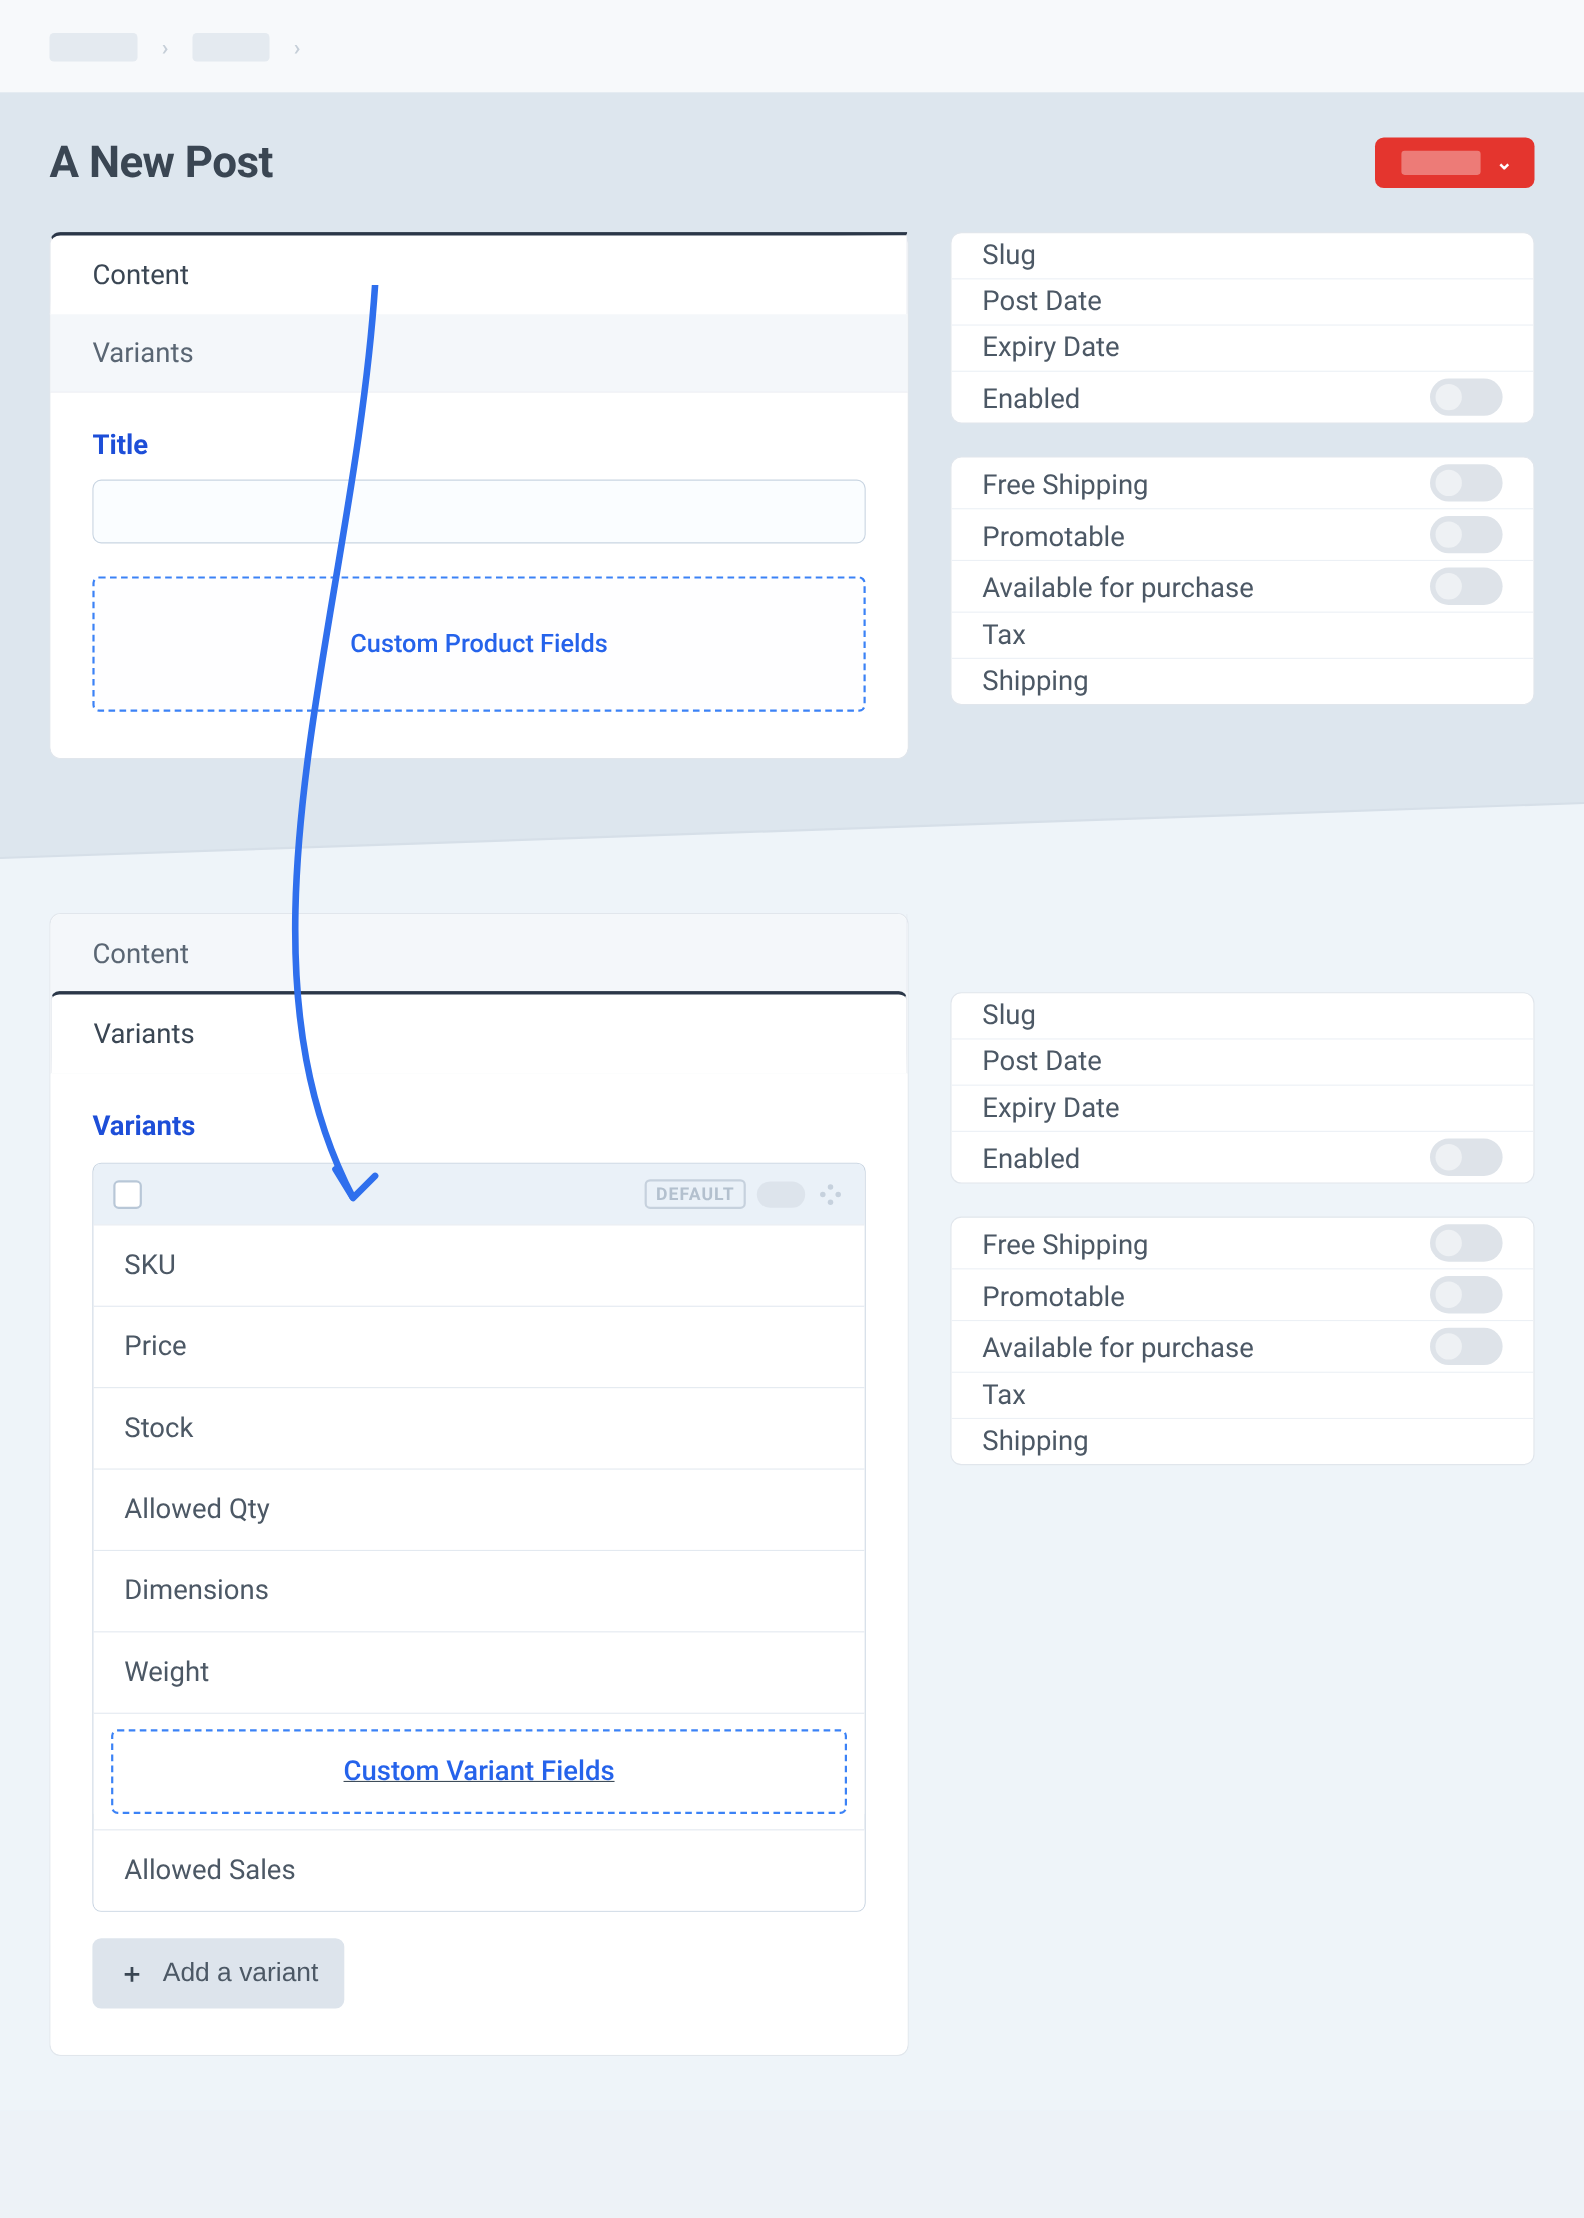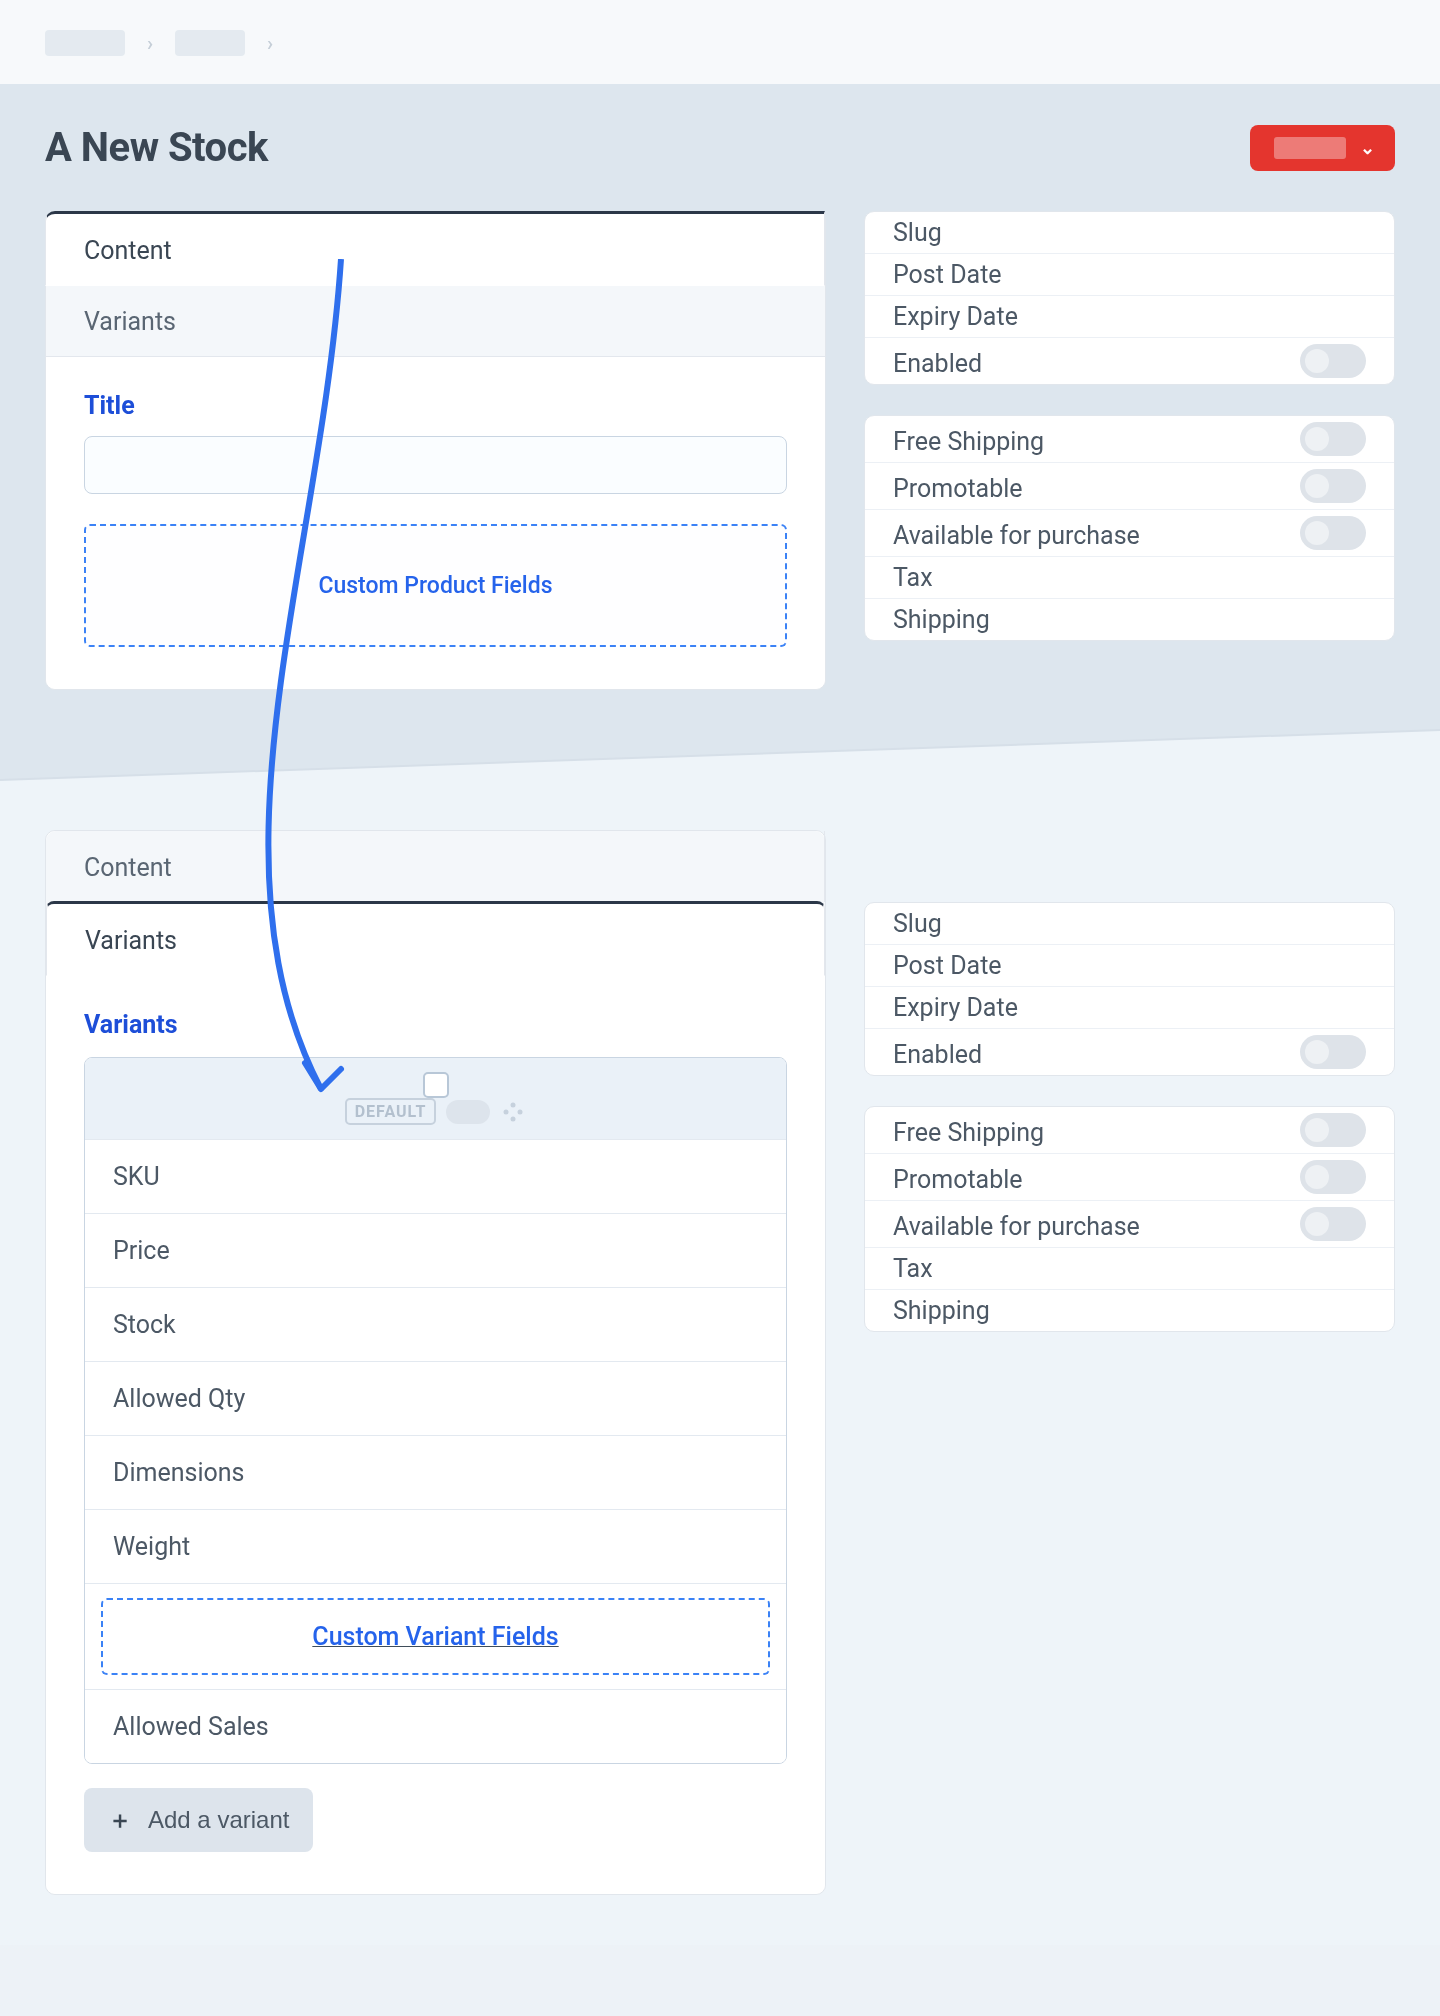--- a/index.html
+++ b/index.html
@@ -226,21 +226,20 @@
       border-radius: 8px;
       overflow: hidden;
       margin-top: 18px;
     }
     .variant-head {
       background: #eaf1f8;
       padding: 14px 18px;
       display: flex;
       align-items: center;
       justify-content: space-between;
-      flex-direction: column;
     }
     .variant-head-left {
       display: flex;
       align-items: center;
       gap: 14px;
     }
     .checkbox {
       width: 26px;
       height: 26px;
       border: 2px solid #b8c7d7;
@@ -330,21 +329,21 @@
 
 <div class="top-bar">
   <div class="crumb-placeholder crumb-1"></div>
   <span class="chevron-sep">›</span>
   <div class="crumb-placeholder crumb-2"></div>
   <span class="chevron-sep">›</span>
 </div>
 
 <div class="main">
   <div class="header-row">
-    <h1 class="page-title">A New Stock</h1>
+    <h1 class="page-title">A New Post</h1>
     <button class="action-btn">
       <span class="action-btn-label"></span>
       <span class="chev">⌄</span>
     </button>
   </div>
 
   <div class="columns">
     <div class="left-col">
 
       <div class="panel">

